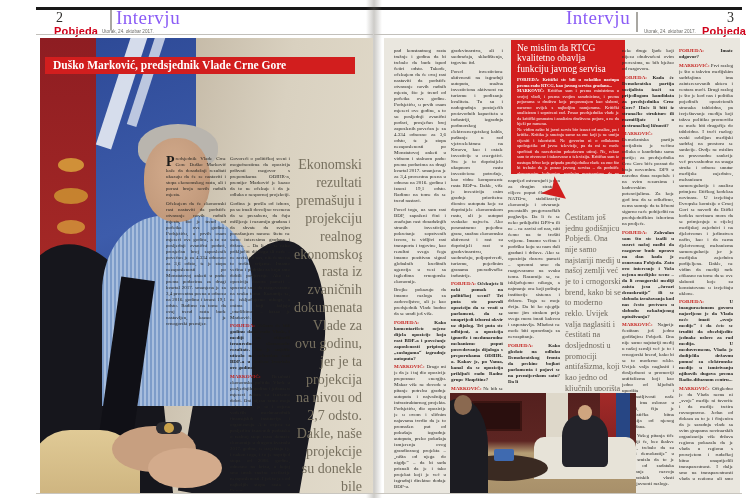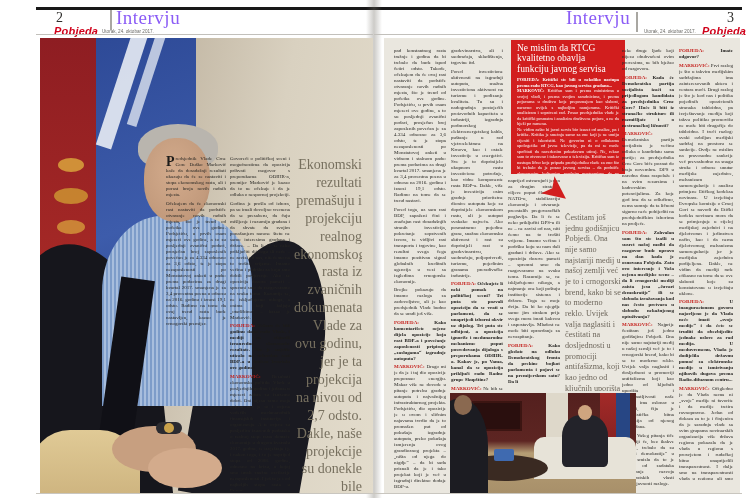--- a/index.html
+++ b/index.html
@@ -4,21 +4,21 @@
 <style>
   * { margin:0; padding:0; box-sizing:border-box; }
   html,body { width:747px; height:498px; }
   body { font-family:"Liberation Serif", serif; background:#ffffff; position:relative; overflow:hidden; }
 
   .top-rule { position:absolute; left:36px; top:7px; width:706px; height:3px; background:#181818; }
 
   
   .hdr { position:absolute; top:10px; height:26px; }
   .pagenum { font-size:14px; color:#2e2d2b; font-family:"Liberation Serif",serif; }
-  .logo { color:#d0021b; font-family:"Liberation Sans",sans-serif; font-weight:bold; font-style:italic; font-size:11px; letter-spacing:.2px; }
+  .logo { color:#d0021b; font-family:"Liberation Sans",sans-serif; font-weight:bold; font-size:11px; letter-spacing:.2px; }
   .date { font-size:4.6px; color:#6b6a66; font-family:"Liberation Sans",sans-serif; }
   .section-title { font-size:19px; color:#8b5cf6; font-family:"Liberation Serif",serif; letter-spacing:.5px; }
   .vbar { position:absolute; width:2px; height:20px; background:#a9a7a2; top:2px; }
   .hdr-rule { position:absolute; top:34px; height:1px; background:#c2c0bb; }
 
   
   .page { position:absolute; top:38px; height:455px; overflow:hidden; }
   #page-left  { left:40px;  width:333px; background:#d9d1c0; }
   #page-right { left:384px; width:356px; background:#eae7df; }
   .gutter { position:absolute; left:366px; top:0; width:16px; height:498px;
@@ -139,20 +139,21 @@
     <div class="ph man-lapel"></div>
     <div class="ph man-hair"></div>
     <div class="ph man-face"></div>
     <div class="ph sofa-arm"></div>
     <div class="ph hand1"></div>
     <div class="ph hand2"></div>
     <div class="ph watch"></div>
     <div class="ph watch-face"></div>
   </div>
 
+  <div class="kicker">Duško Marković, predsjednik Vlade Crne Gore</div>
 
   <div class="col" style="left:126px; top:118px; width:60px; height:185px;">
       <p class="drop">Predsjednik Vlade Crne Gore Duško Marković kaže da dosadašnji rezultati ukazuju da će se nastaviti i stopa ekonomskog rasta, ali i porast broja novih radnih mjesta.</p>
       <p>Očekujem da će ekonomski rast nastaviti da podstiče otvaranje novih radnih mjesta, što je trend od početka ove godine. Podsjetiću, u prvih osam mjeseci ove godine, a to su posljednji zvanični podaci, prosječan broj zaposlenih povećan je za 4.334 odnosno za 3,6 odsto, te je stopa nezaposlenosti po Monstatovoj anketi u padu: prema podacima za drugi kvartal 2017. smanjena je za 3,4 procentna poena u odnosu na 2016. godinu i iznosi 19,1 odsto. Radimo na tome da ovaj trend rasta bude nastavljen, kazao je crnogorski premijer.</p>
     </div>
   <div class="col" style="left:190px; top:118px; width:60px; height:335px;">
       <p>Govoreći o političkoj sceni i mogućnostima da opozicija prihvati razgovor s preporukama ODIHR-a, premijer Marković je kazao da to ne očekuje i da je odluka o nespornoj projekciji.</p>
       <p>Godina je prošla od izbora, pa su imali dovoljno vremena da se presaberu, da čuju mišljenje i razumiju građana i da shvate da svojim ponašanjem nanose štetu ne samo interesima građana i države. – Da li će se neko priključiti dijalogu ili neće – ne zavisi od nas, niti ćemo na to trošiti vrijeme. Imamo većinu i podršku za koju smo dobili povjerenje. Ako se opozicija dozove pameti – spremni smo da razgovaramo na svaku temu. Razumije se, ne isključujemo nikoga, a onima koji kaljaju „otadžbinu“ – kazao je Marković.</p>
       <p><span class="lead-q">POBJEDA: </span><span class="q-text">Uskoro će biti godinu dana rada Vlade, i mediji su objavili izvanredne ekonomske rezultate. Šta je najviše uticalo na rekordan rast BDP-a u trećem kvartalu ove godine?</span></p>
       <p><span class="lead-a">MARKOVIĆ: </span>Rezultati ekonomske politike Vlade u posljednjih godinu i jedanaest mjeseci zaista su izuzetno dobri. Oni nijesu samo moja ocjena već je to i ocjena vodećih međunarodnih finansijskih institucija i organizacija. A te ocjene su posljedica izuzetnih podataka o realnoj stopi rasta domaće ekonomije u drugom kvartalu 2017. godine, te izvještaja i j. i nakon toga, i to je naprijed stopa od 2008. godine, odnosno na krizu, u kojoj smo imali snažne oscilacije nezaposlenosti. I još to je i od najboljih stopa rasta u Evropi.</p>

